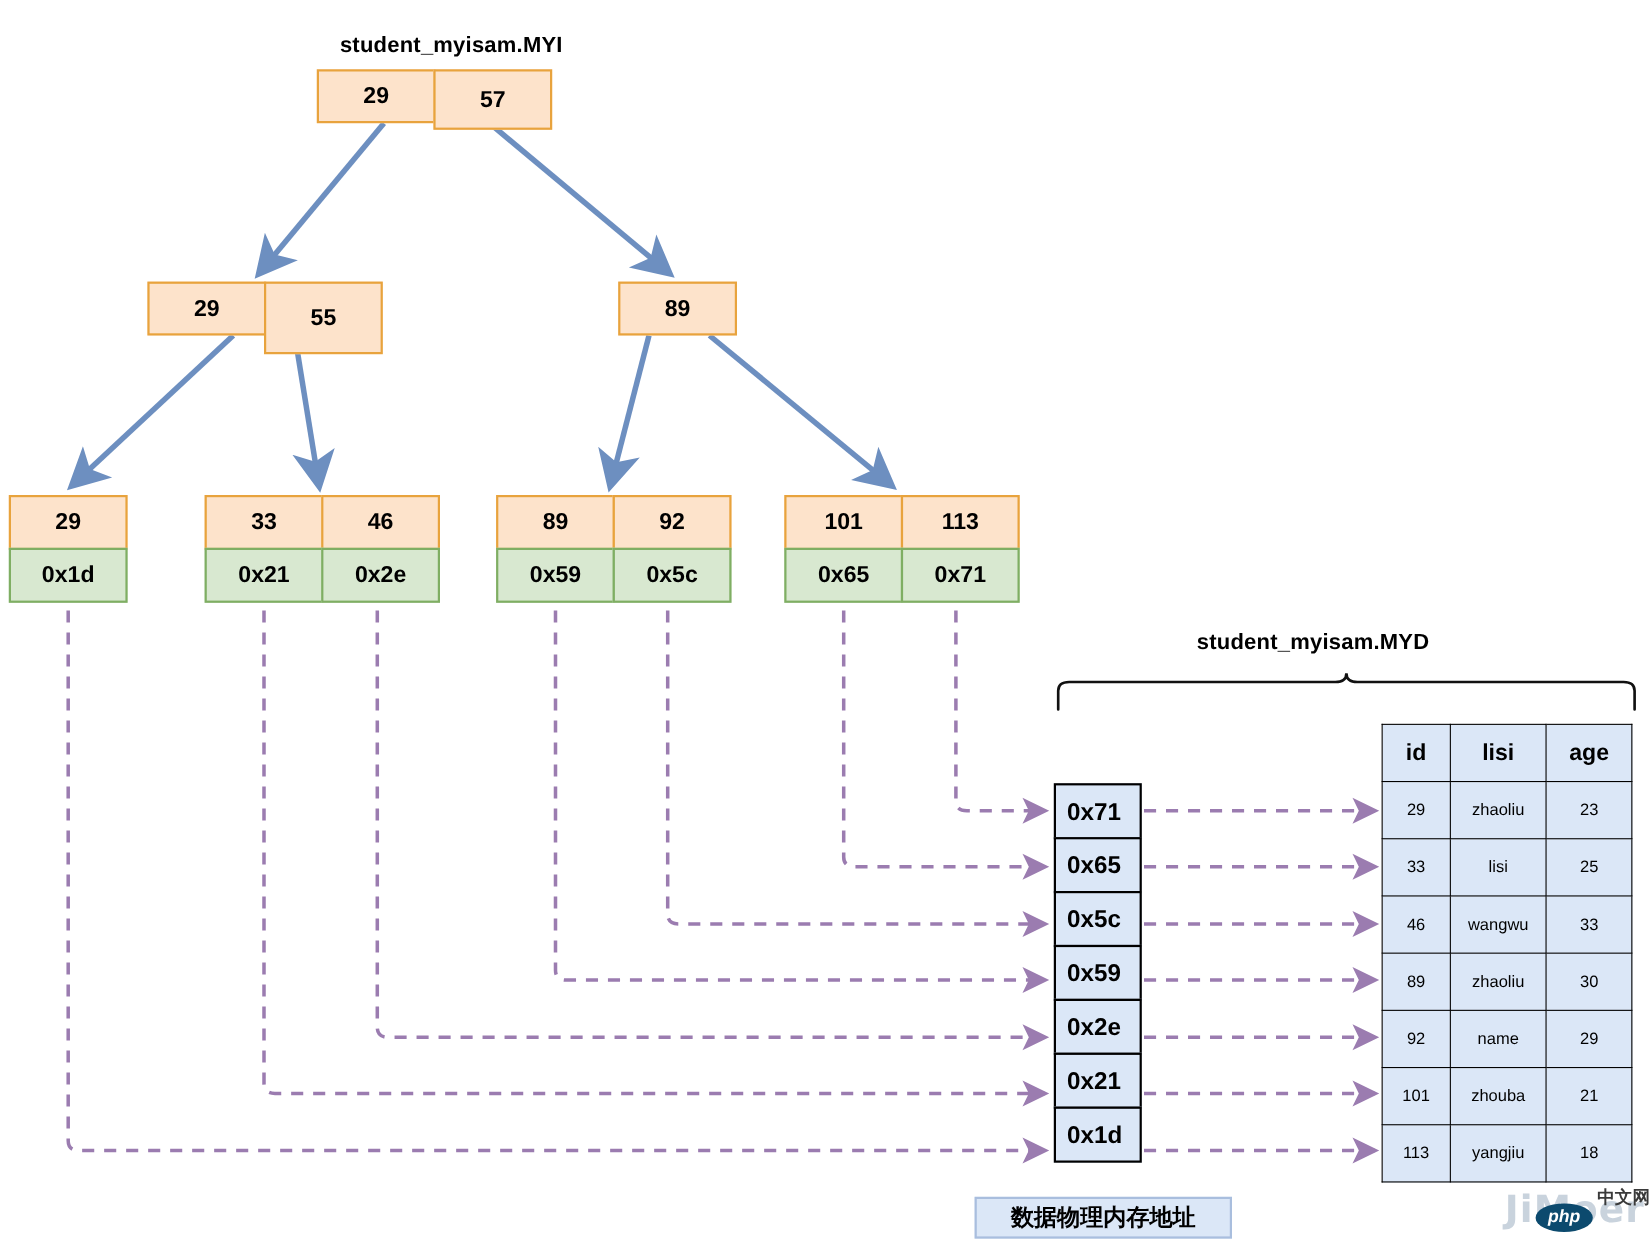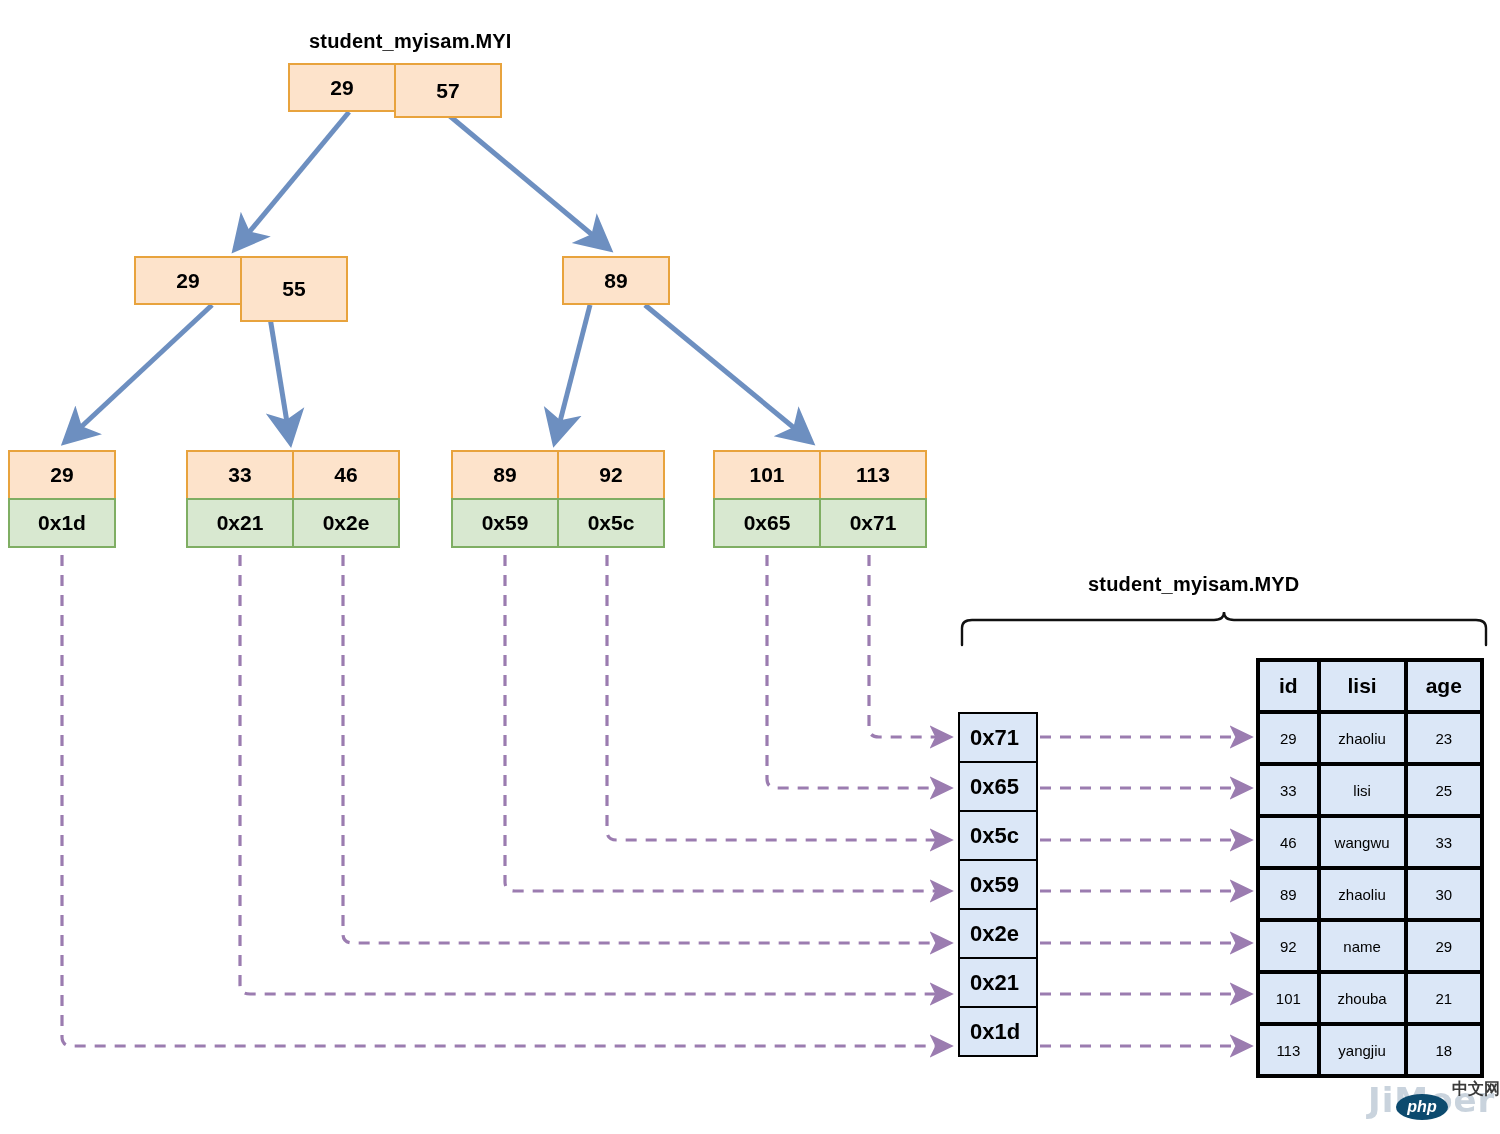--- a/index.html
+++ b/index.html
@@ -43,21 +43,21 @@
   .memlabel{
     position:absolute;box-sizing:border-box;background:#dbe7f7;
     border:2px solid #a9bede;display:flex;align-items:center;justify-content:center;
     font-size:21px;font-weight:bold;color:#000;
     font-family:"DejaVu Sans","Liberation Sans",sans-serif;
   }
 
   
   .dtable{position:absolute;border-collapse:collapse;}
   .dtable td,.dtable th{
-    box-sizing:border-box;border:4px solid #000000;background:#dbe7f7;
+    box-sizing:border-box;border:1px solid #000000;background:#dbe7f7;
     text-align:center;color:#000;
   }
   .dtable th{font-size:21px;font-weight:bold;height:52px;}
   .dtable td{font-size:15px;font-weight:normal;height:52px;}
 
   
   .wm{position:absolute;left:1368px;top:1076px;width:128px;height:46px;}
   .wm .ji{
     position:absolute;left:0;top:4px;font-size:34px;font-weight:bold;
     color:#c9d3dd;letter-spacing:1px;font-family:"DejaVu Sans",sans-serif;
@@ -195,20 +195,21 @@
   <div class="memcol" style="left:958px;top:712px;">
     <div class="membox" style="width:80px;height:51px;">0x71</div>
     <div class="membox" style="width:80px;height:51px;">0x65</div>
     <div class="membox" style="width:80px;height:51px;">0x5c</div>
     <div class="membox" style="width:80px;height:51px;">0x59</div>
     <div class="membox" style="width:80px;height:51px;">0x2e</div>
     <div class="membox" style="width:80px;height:51px;">0x21</div>
     <div class="membox" style="width:80px;height:51px;">0x1d</div>
   </div>
 
+  <div class="memlabel" style="left:886px;top:1088px;width:234px;height:38px;">数据物理内存地址</div>
 
   <table class="dtable" style="left:1256px;top:658px;width:228px;">
     <thead>
       <tr>
         <th style="width:62px;">id</th>
         <th style="width:88px;">lisi</th>
         <th style="width:78px;">age</th>
       </tr>
     </thead>
     <tbody>

